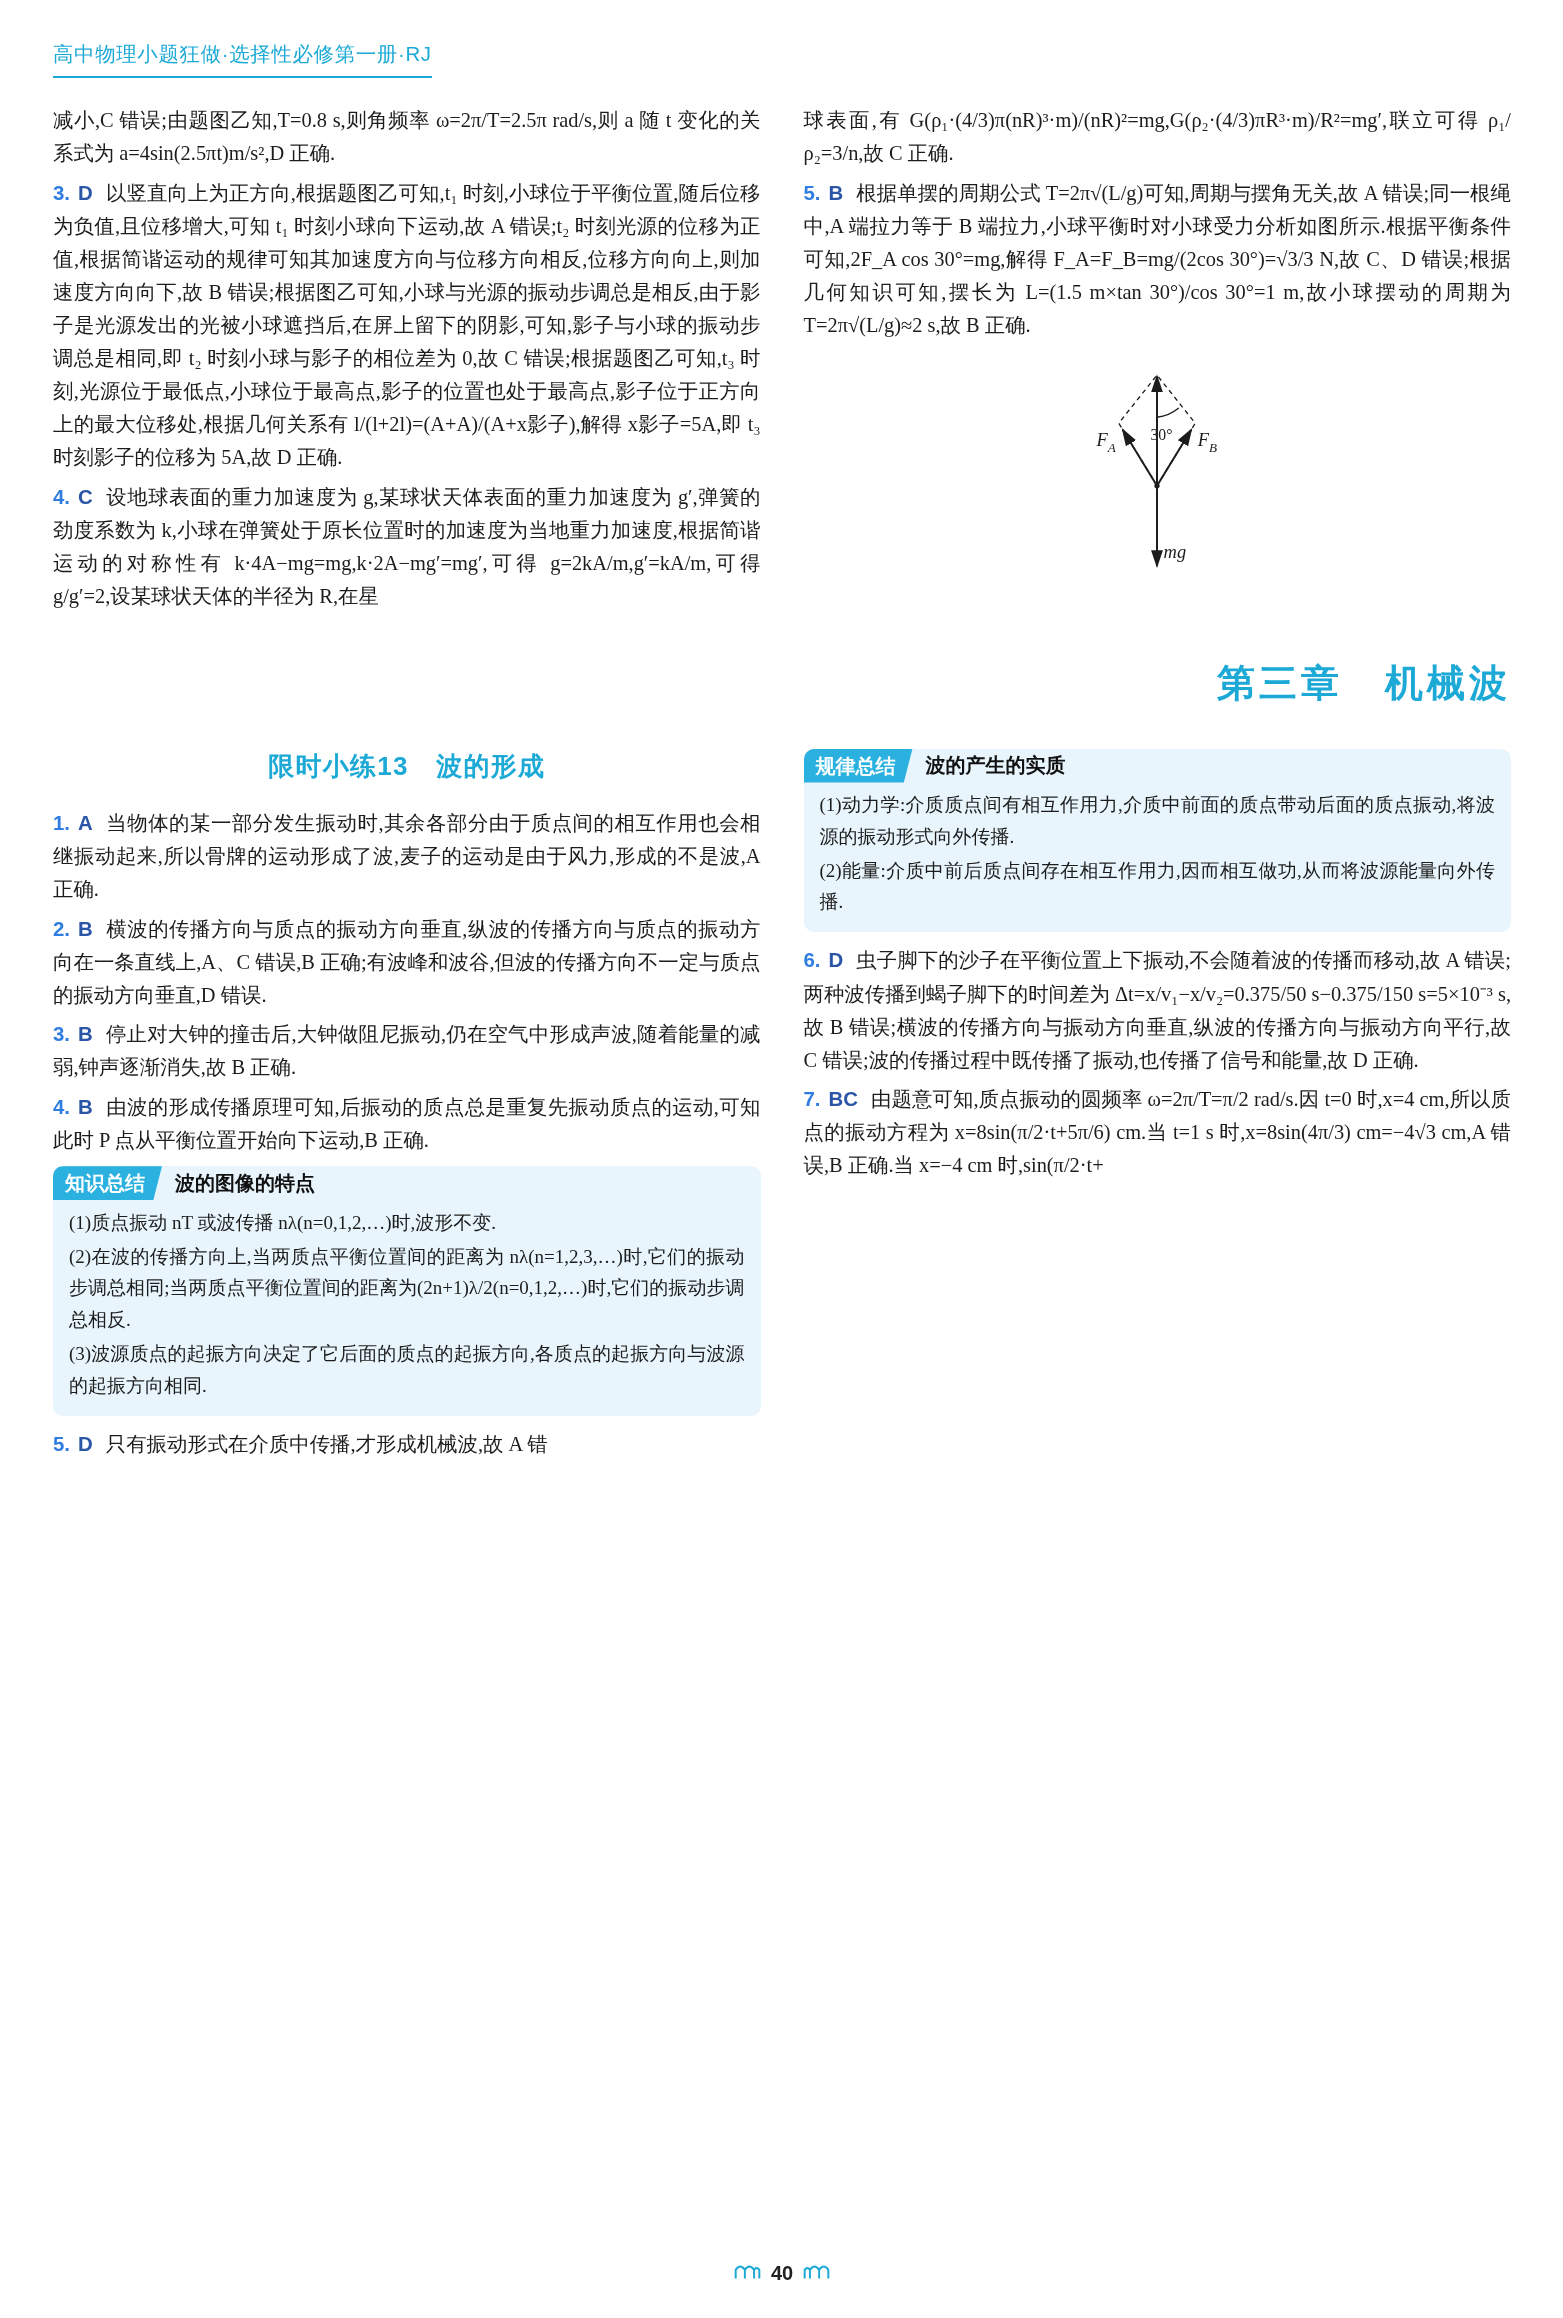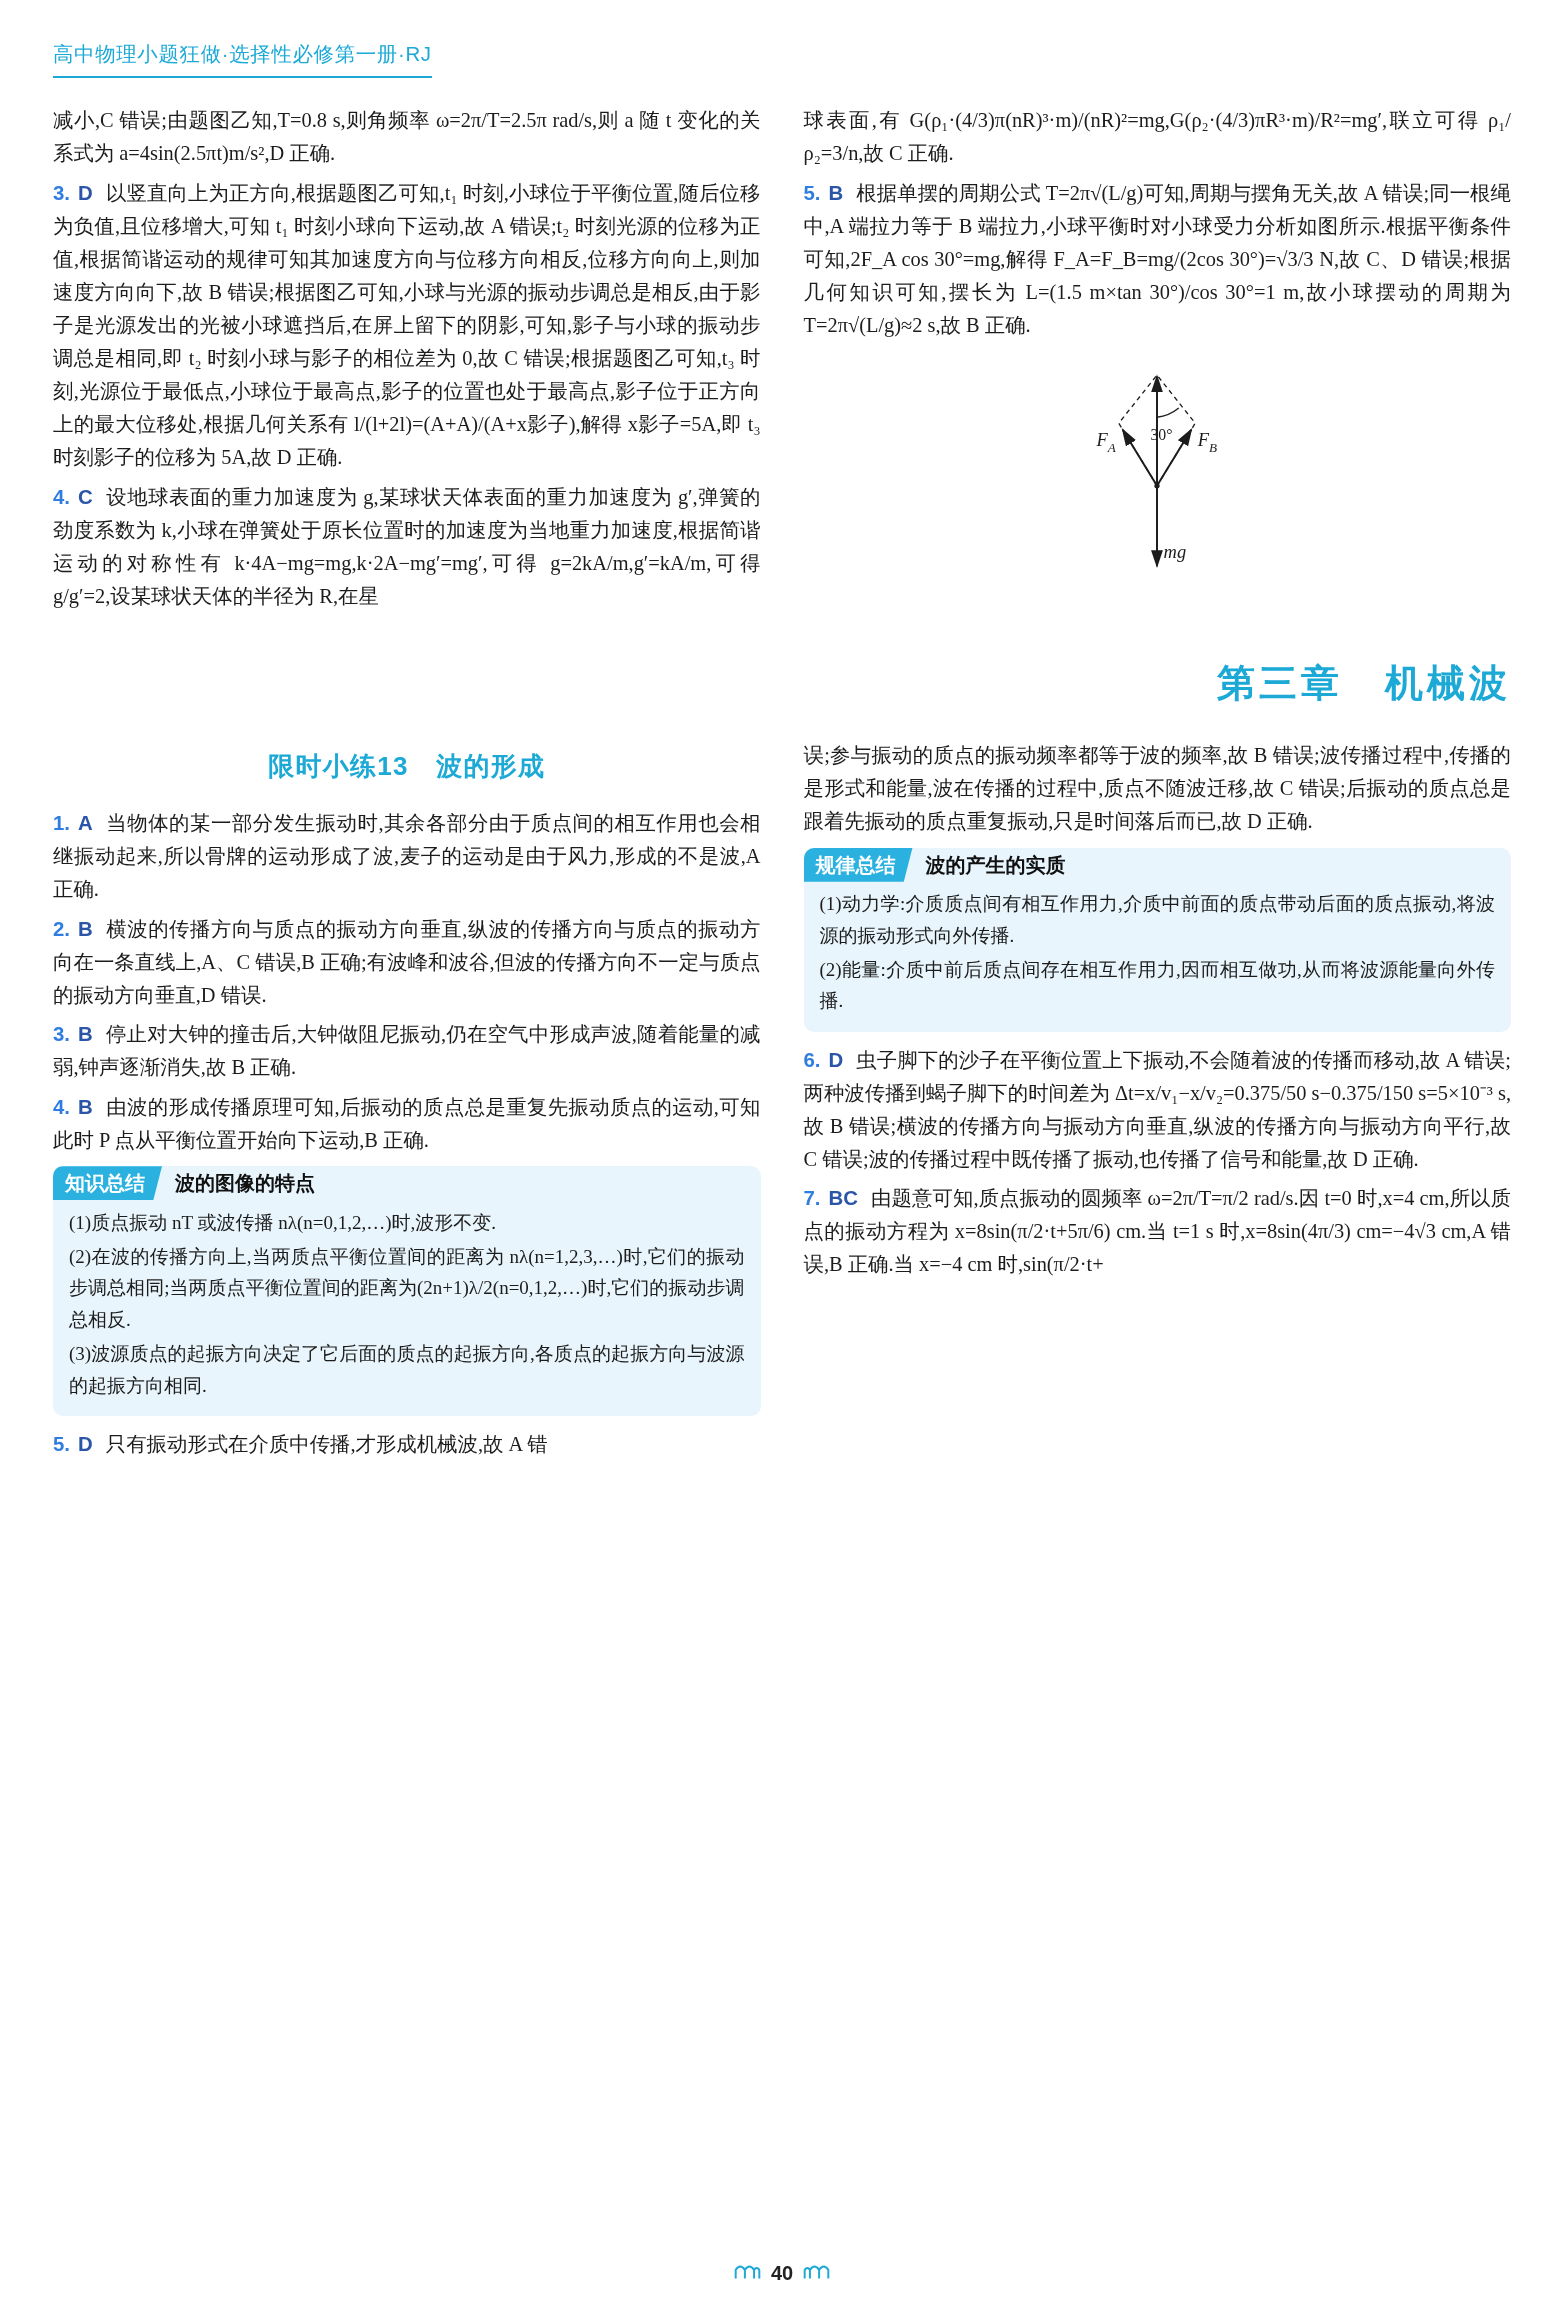--- a/index.html
+++ b/index.html
@@ -130,21 +130,20 @@
           <p>(1)质点振动 nT 或波传播 nλ(n=0,1,2,…)时,波形不变.</p>
           <p>(2)在波的传播方向上,当两质点平衡位置间的距离为 nλ(n=1,2,3,…)时,它们的振动步调总相同;当两质点平衡位置间的距离为(2n+1)λ/2(n=0,1,2,…)时,它们的振动步调总相反.</p>
           <p>(3)波源质点的起振方向决定了它后面的质点的起振方向,各质点的起振方向与波源的起振方向相同.</p>
         </div>
       </div>
 
       <p class="para"><span class="num">5.</span><span class="ans">D</span><span>只有振动形式在介质中传播,才形成机械波,故 A 错</span></p>
     </div>
 
     <div class="col">
-      <p class="para">误;参与振动的质点的振动频率都等于波的频率,故 B 错误;波传播过程中,传播的是形式和能量,波在传播的过程中,质点不随波迁移,故 C 错误;后振动的质点总是跟着先振动的质点重复振动,只是时间落后而已,故 D 正确.</p>
 
       <div class="box">
         <div class="box-head">
           <span class="box-label">规律总结</span>
           <span class="box-title">波的产生的实质</span>
         </div>
         <div class="box-body">
           <p>(1)动力学:介质质点间有相互作用力,介质中前面的质点带动后面的质点振动,将波源的振动形式向外传播.</p>
           <p>(2)能量:介质中前后质点间存在相互作用力,因而相互做功,从而将波源能量向外传播.</p>
         </div>

